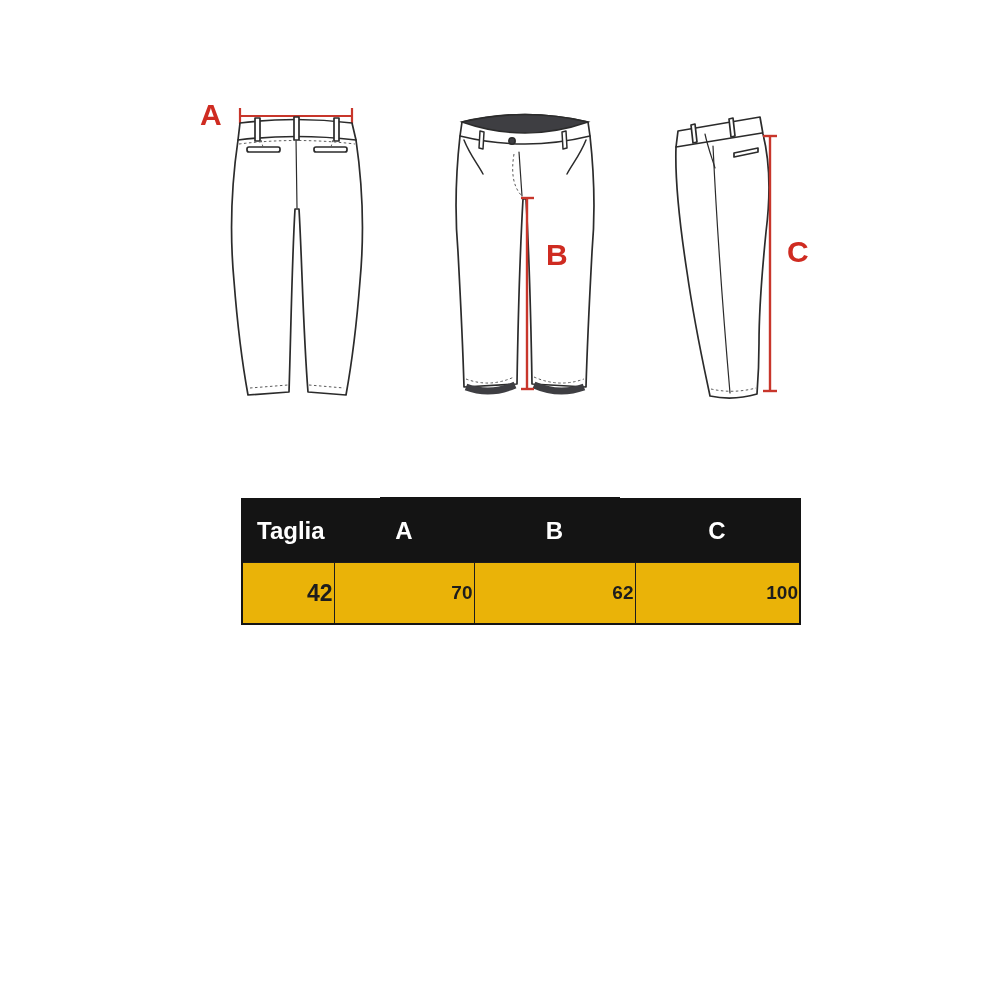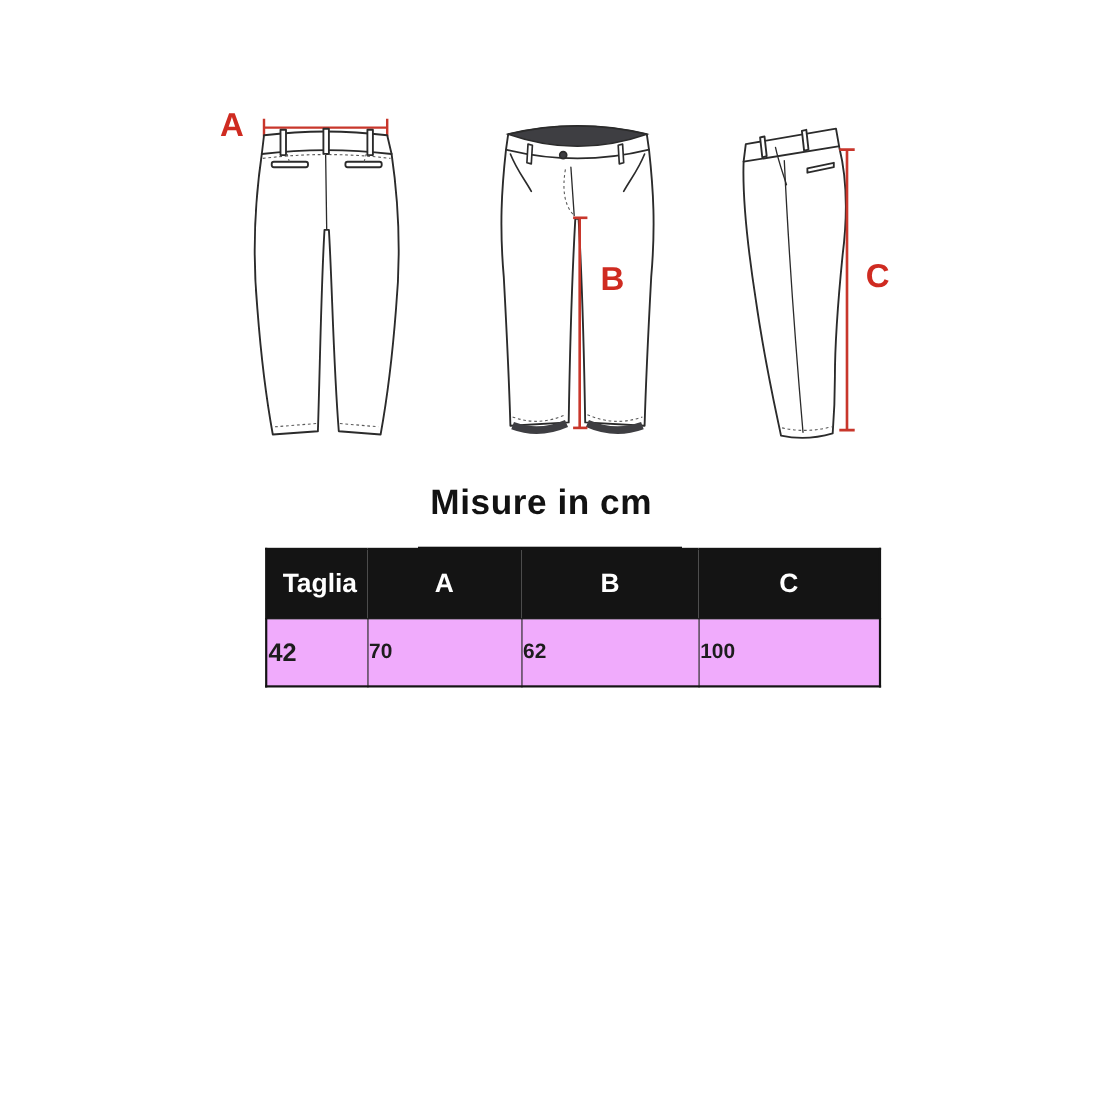--- a/index.html
+++ b/index.html
@@ -27,21 +27,21 @@
   table.size-table col.c-taglia{width:92px;}
   table.size-table col.c-a{width:140px;}
   table.size-table col.c-b{width:161px;}
   table.size-table col.c-c{width:165px;}
   table.size-table th{
     background:#141414;color:#ffffff;height:60px;
     font-size:24px;font-weight:800;text-align:center;border:0;
   }
   table.size-table th.first{text-align:left;padding-left:14px;}
   table.size-table td{
-    background:#f0abfc;color:#1d1d1d;height:58px;text-align:left;
+    background:#eab308;color:#1d1d1d;height:58px;text-align:right;
     border:1.5px solid #1d1d1d;font-weight:700;font-size:19px;
   }
   table.size-table td.size-col{font-size:23px;font-weight:800;}
 </style>
 </head>
 <body>
 
 <div id="canvas">
 
   <svg class="abs" style="left:195px;top:95px" width="175" height="310" viewBox="0 0 175 310">
@@ -136,21 +136,20 @@
     </g>
 
     <g stroke="#c8362b" stroke-width="2.4">
       <line x1="105" y1="36" x2="105" y2="291"></line>
       <line x1="98" y1="36" x2="112" y2="36"></line>
       <line x1="98" y1="291" x2="112" y2="291"></line>
     </g>
   </svg>
   <div class="measure-label" style="left:787px;top:237px">C</div>
 
-  <div class="title">Misure in cm</div>
   <div class="title-underline"></div>
 
   <table class="size-table">
     <colgroup>
       <col class="c-taglia">
         <col class="c-a">
         <col class="c-b">
         <col class="c-c">
     </colgroup>
     <thead>

